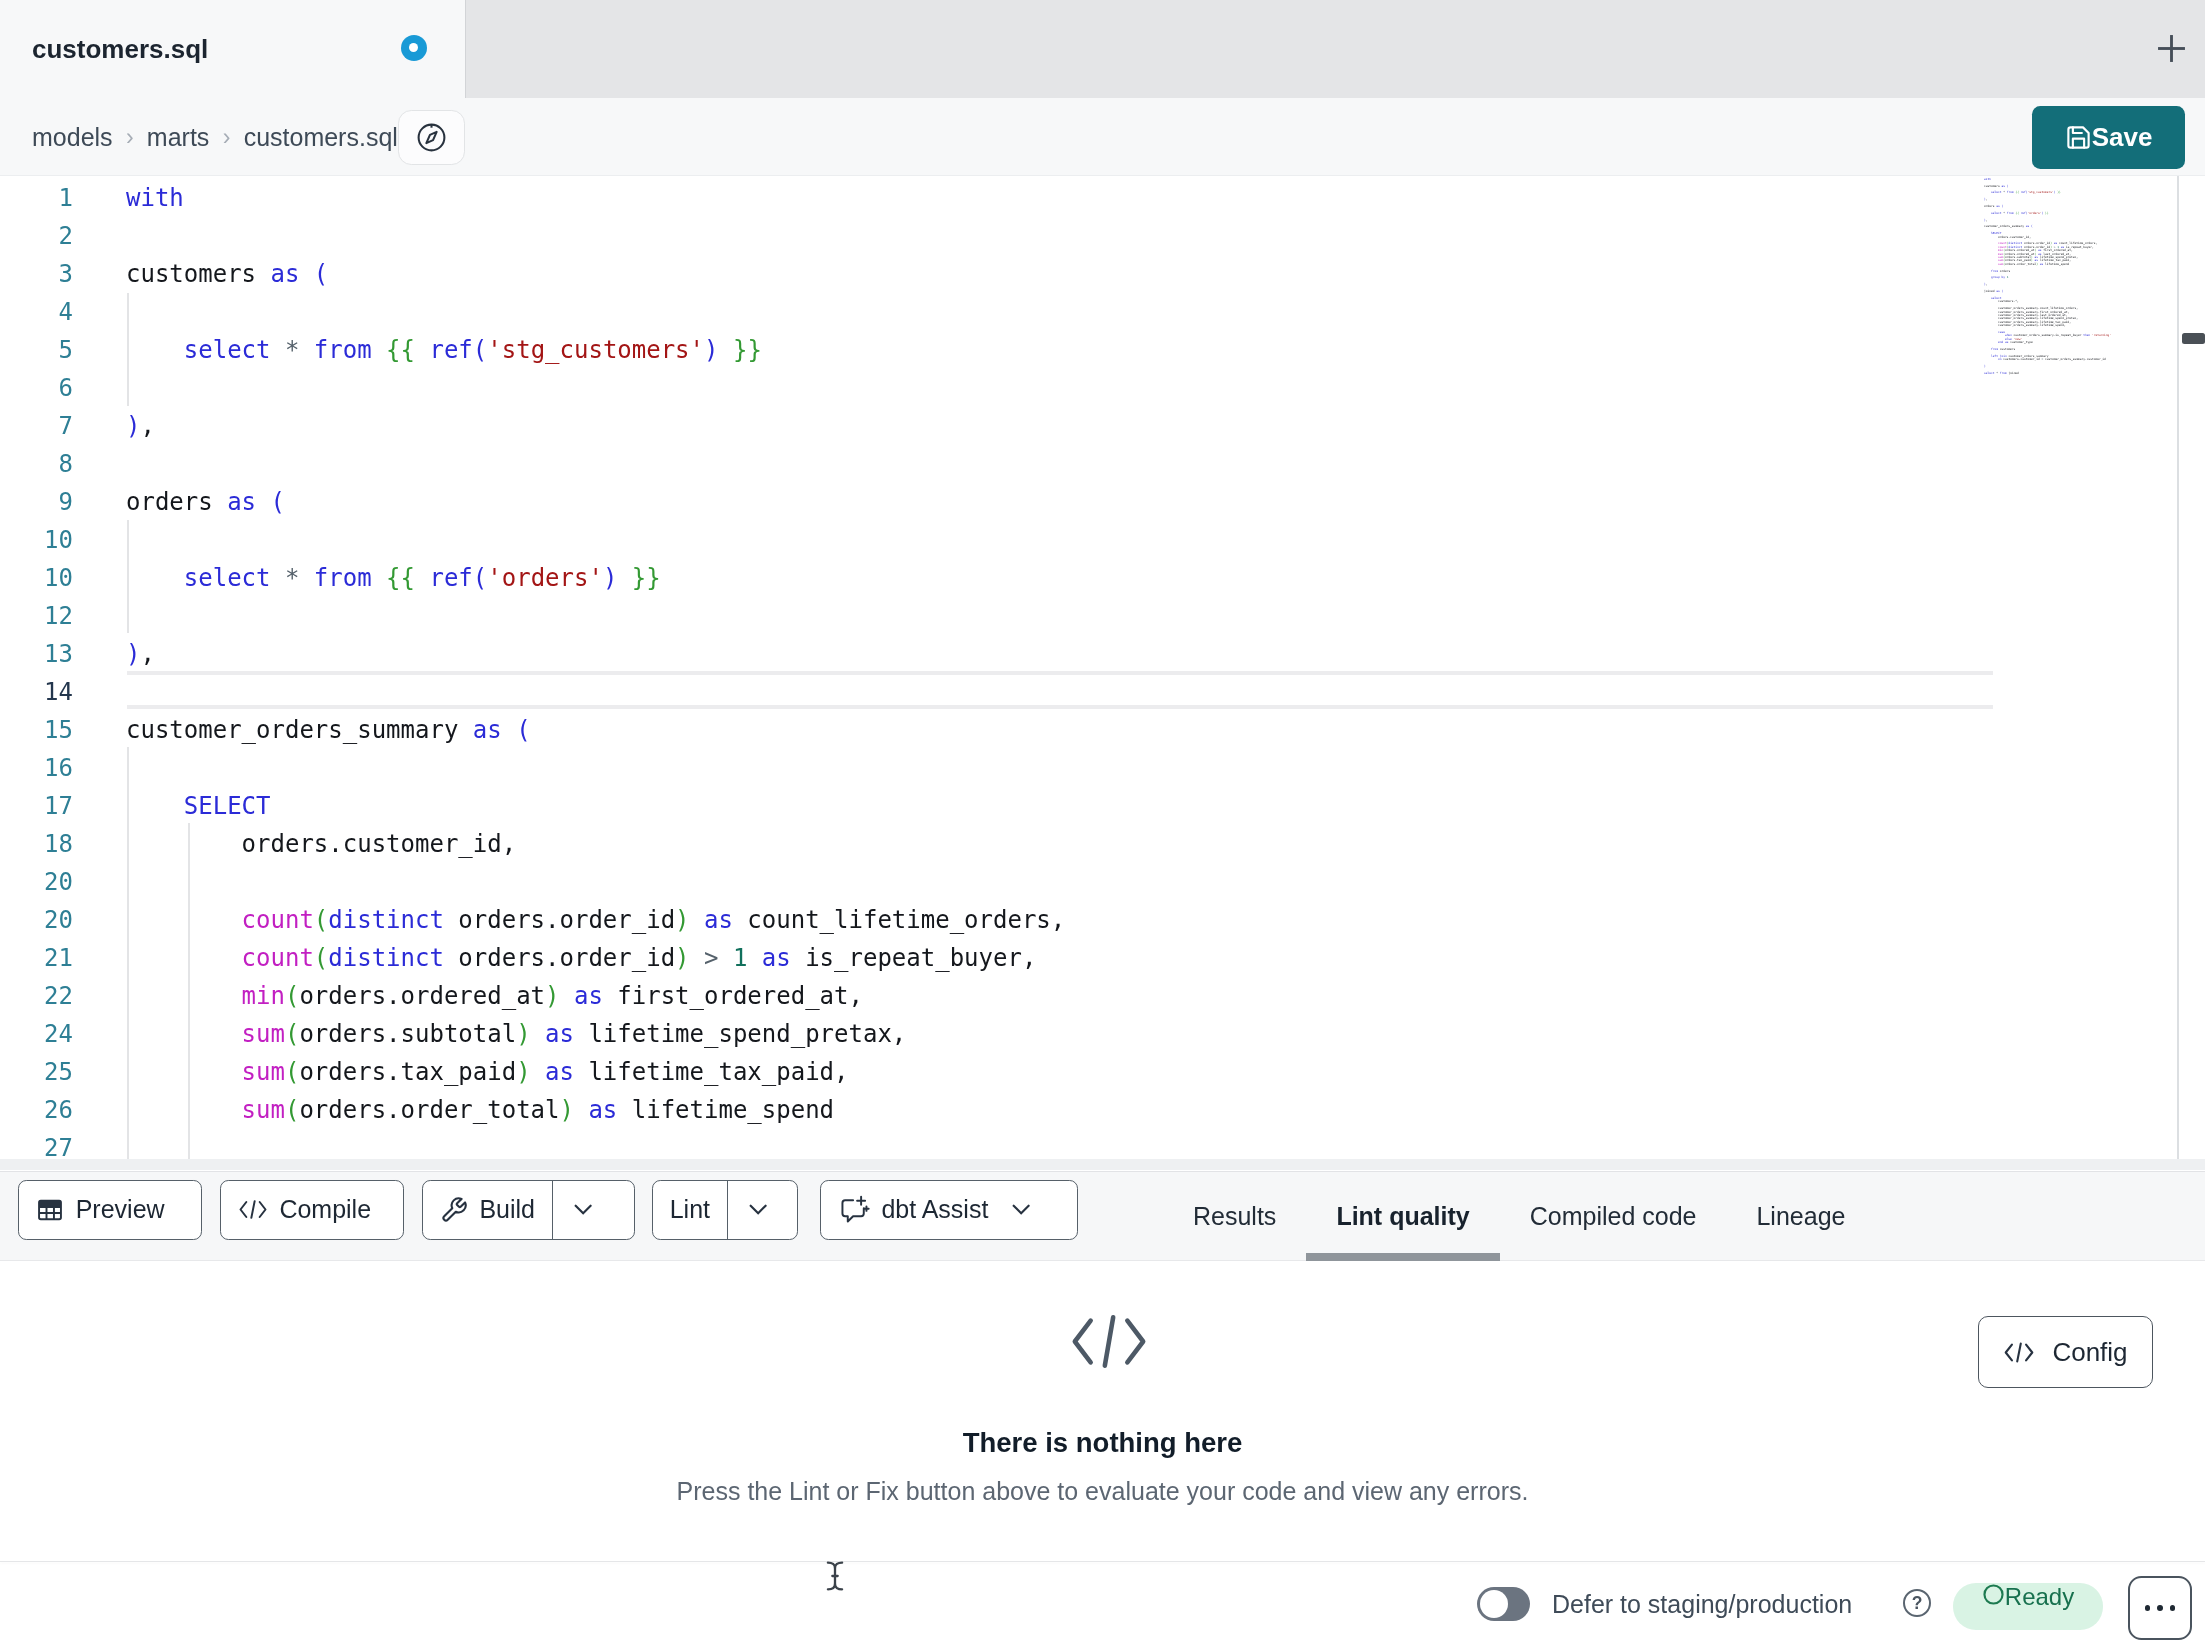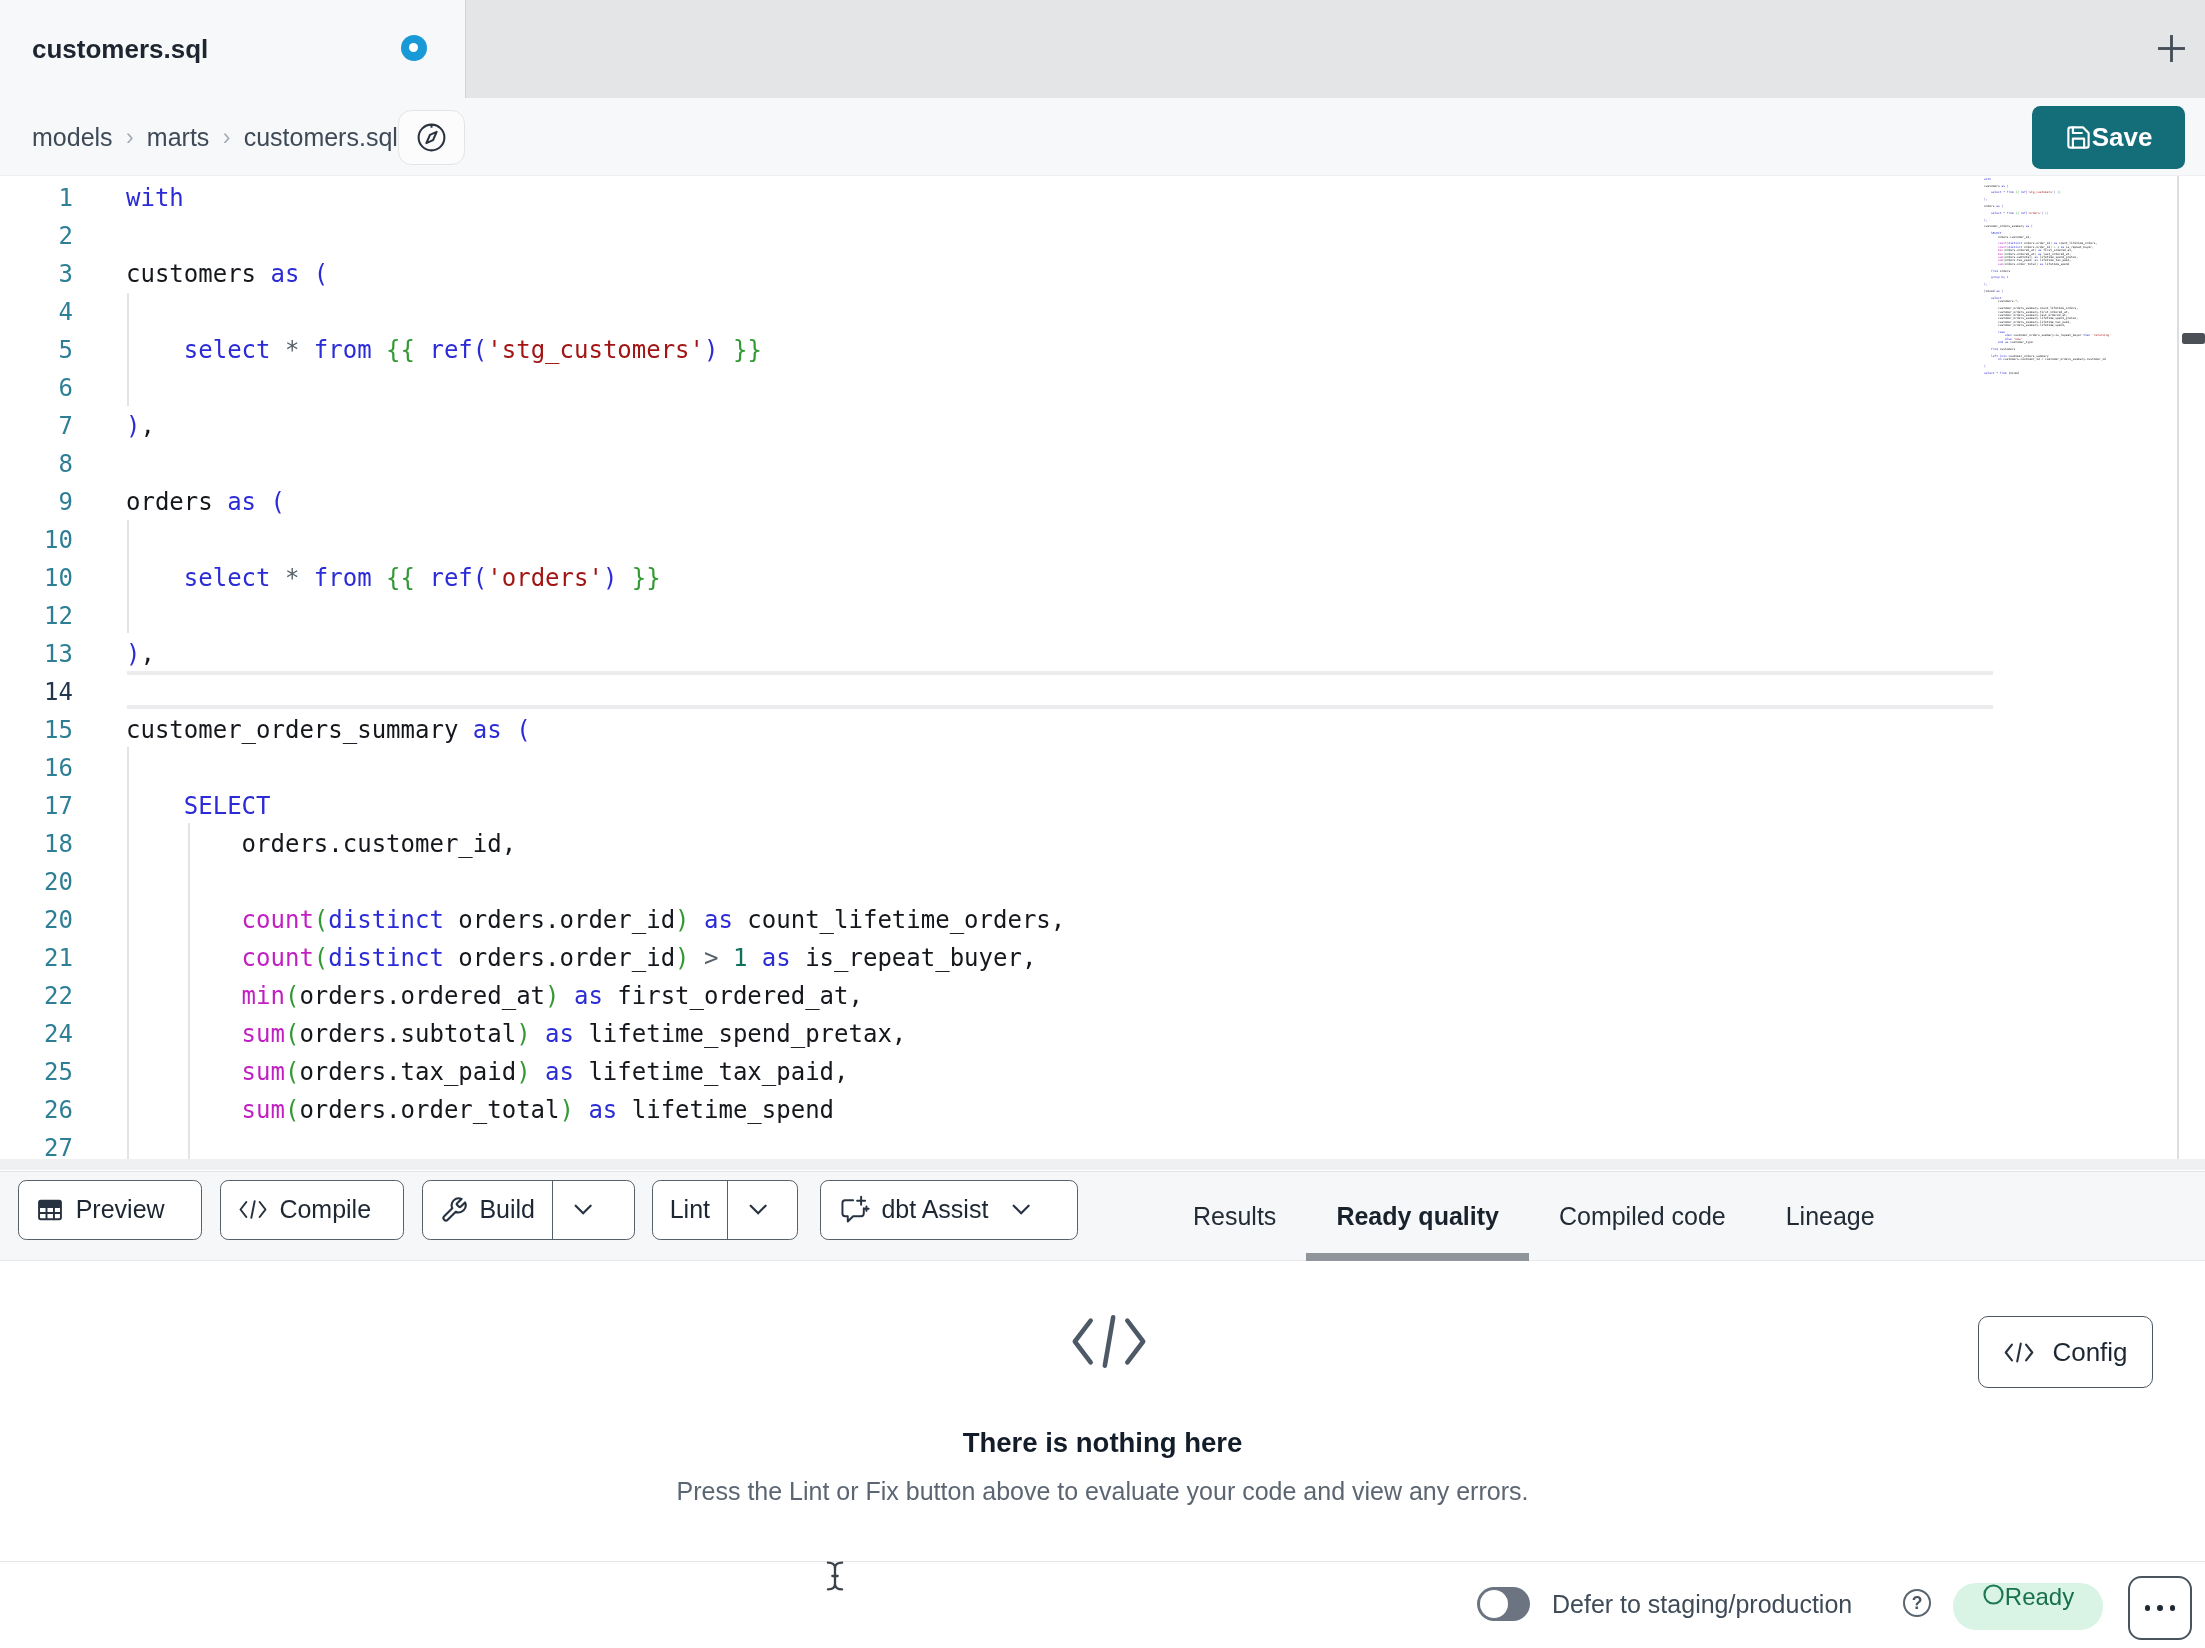--- a/index.html
+++ b/index.html
@@ -281,21 +281,21 @@
       <svg width="18.3" height="11.7" viewBox="0 0 22 14" stroke="#273240" stroke-width="2.6" fill="none" stroke-linecap="round" style="margin-left:11.7px">
           <polyline points="2,2 11,11 20,2"></polyline>
         </svg>
     </span>
   </button>
   <div id="tabs">
       <div class="ptab">
         <span>Results</span>
       </div>
       <div class="ptab active">
-        <span>Ready quality</span>
+        <span>Lint quality</span>
       </div>
       <div class="ptab">
         <span>Compiled code</span>
       </div>
       <div class="ptab">
         <span>Lineage</span>
       </div>
     </div>
 </div>
 

